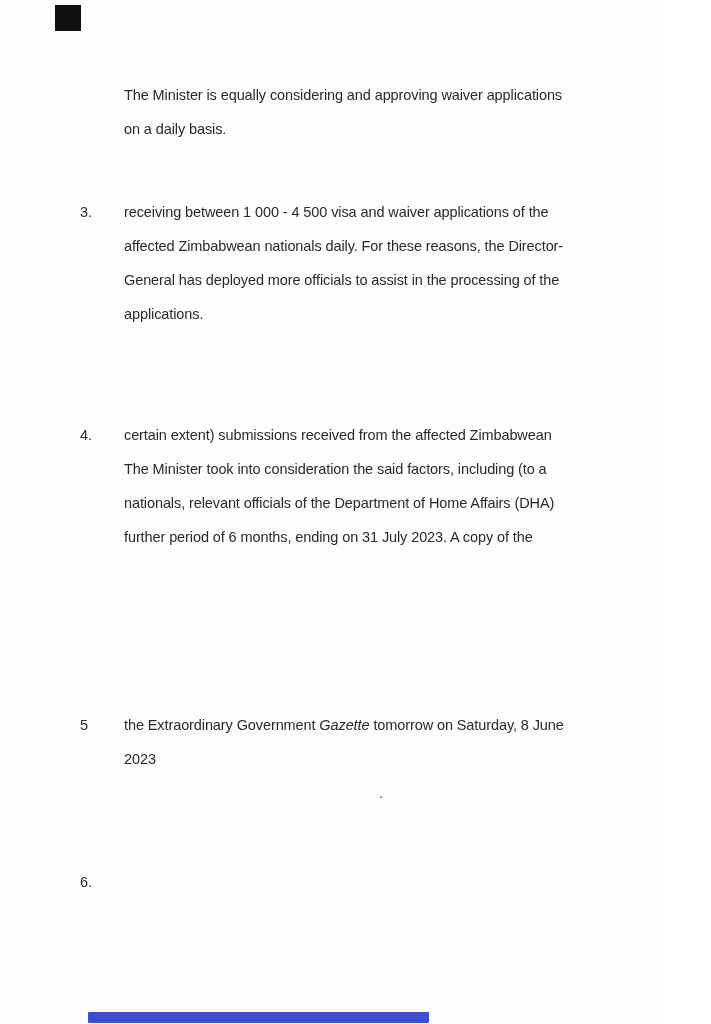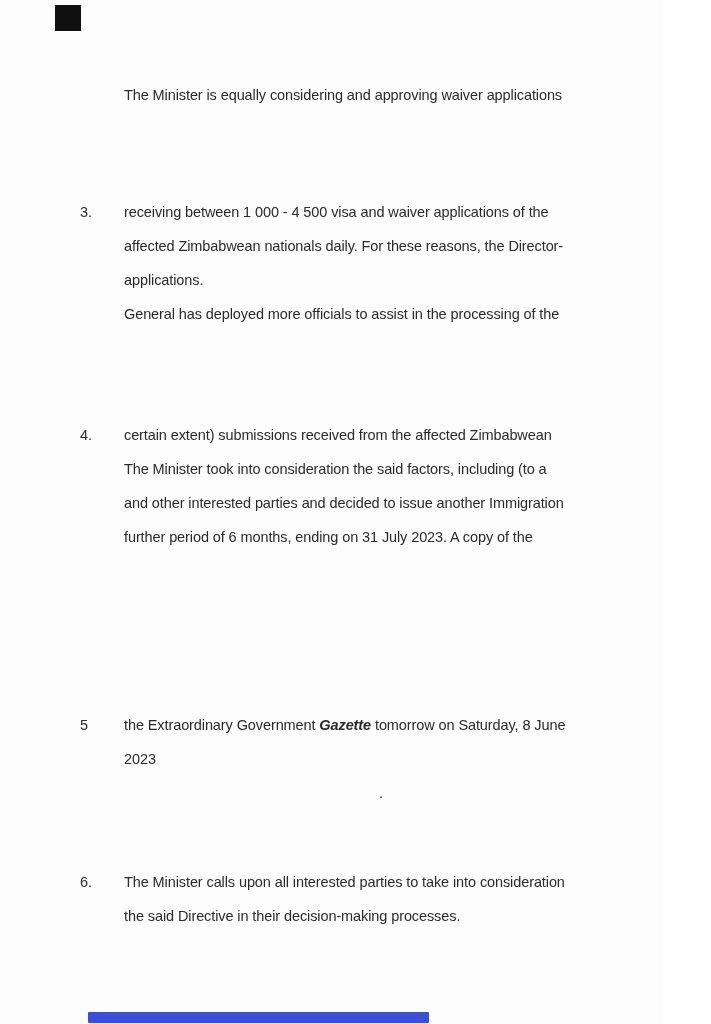--- a/index.html
+++ b/index.html
@@ -35,21 +35,21 @@
     letter-spacing: -0.1px;
   }
   .lines { margin-left: 124px; }
   .line {
     font-size: 14.5px;
     line-height: 34px;
     letter-spacing: -0.1px;
     white-space: nowrap;
   }
   .seg-b { font-weight: bold; }
-  .seg-i { font-style: italic; font-weight: bold; }
+  .seg-i { font-style: italic; }
   
   .p0 { top: 78px; }
   .p1 { top: 195px; }
   .p2 { top: 418px; }
   .p3 { top: 708px; }
   .p4 { top: 865px; }
   
   .corner-mark {
     position: absolute;
     left: 55px;
@@ -79,50 +79,47 @@
 </head>
 <body>
 
 <div class="page">
   <div class="corner-mark" style="background: rgb(16, 16, 16);"></div>
   <div id="doc-body">
       <div class="para p0">
         <div class="num"></div>
         <div class="lines">
           <div class="line"><span>The Minister is equally considering and approving waiver applications</span></div>
+          <div class="line"><span>on a daily basis.</span></div>
         </div>
       </div>
       <div class="para p1">
         <div class="num">3.</div>
         <div class="lines">
           <div class="line"><span>receiving between 1 000 - 4 500 visa and waiver applications of the</span></div>
           <div class="line"><span>affected Zimbabwean nationals daily. For these reasons, the Director-</span></div>
+          <div class="line"><span>General has deployed more officials to assist in the processing of the</span></div>
           <div class="line"><span>applications.</span></div>
-          <div class="line"><span>General has deployed more officials to assist in the processing of the</span></div>
         </div>
       </div>
       <div class="para p2">
         <div class="num">4.</div>
         <div class="lines">
           <div class="line"><span>certain extent) submissions received from the affected Zimbabwean</span></div>
           <div class="line"><span>The Minister took into consideration the said factors, including (to a</span></div>
-          <div class="line"><span>and other interested parties and decided to issue another Immigration</span></div>
+          <div class="line"><span>nationals, relevant officials of the Department of Home Affairs (DHA)</span></div>
           <div class="line"><span>further period of 6 months, ending on 31 July 2023. A copy of the</span></div>
         </div>
       </div>
       <div class="para p3">
         <div class="num">5</div>
         <div class="lines">
           <div class="line"><span>the Extraordinary Government </span><span class="seg-i">Gazette</span><span> tomorrow on Saturday, 8 June</span></div>
           <div class="line"><span>2023</span></div>
         </div>
       </div>
       <div class="para p4">
         <div class="num">6.</div>
-        <div class="lines">
-          <div class="line"><span>The Minister calls upon all interested parties to take into consideration</span></div>
-          <div class="line"><span>the said Directive in their decision-making processes.</span></div>
-        </div>
       </div>
     </div>
   <span class="stray-period">.</span>
   <div class="bottom-bar" style="background: rgb(58, 78, 214);"></div>
 </div>
 
 </body></html>

